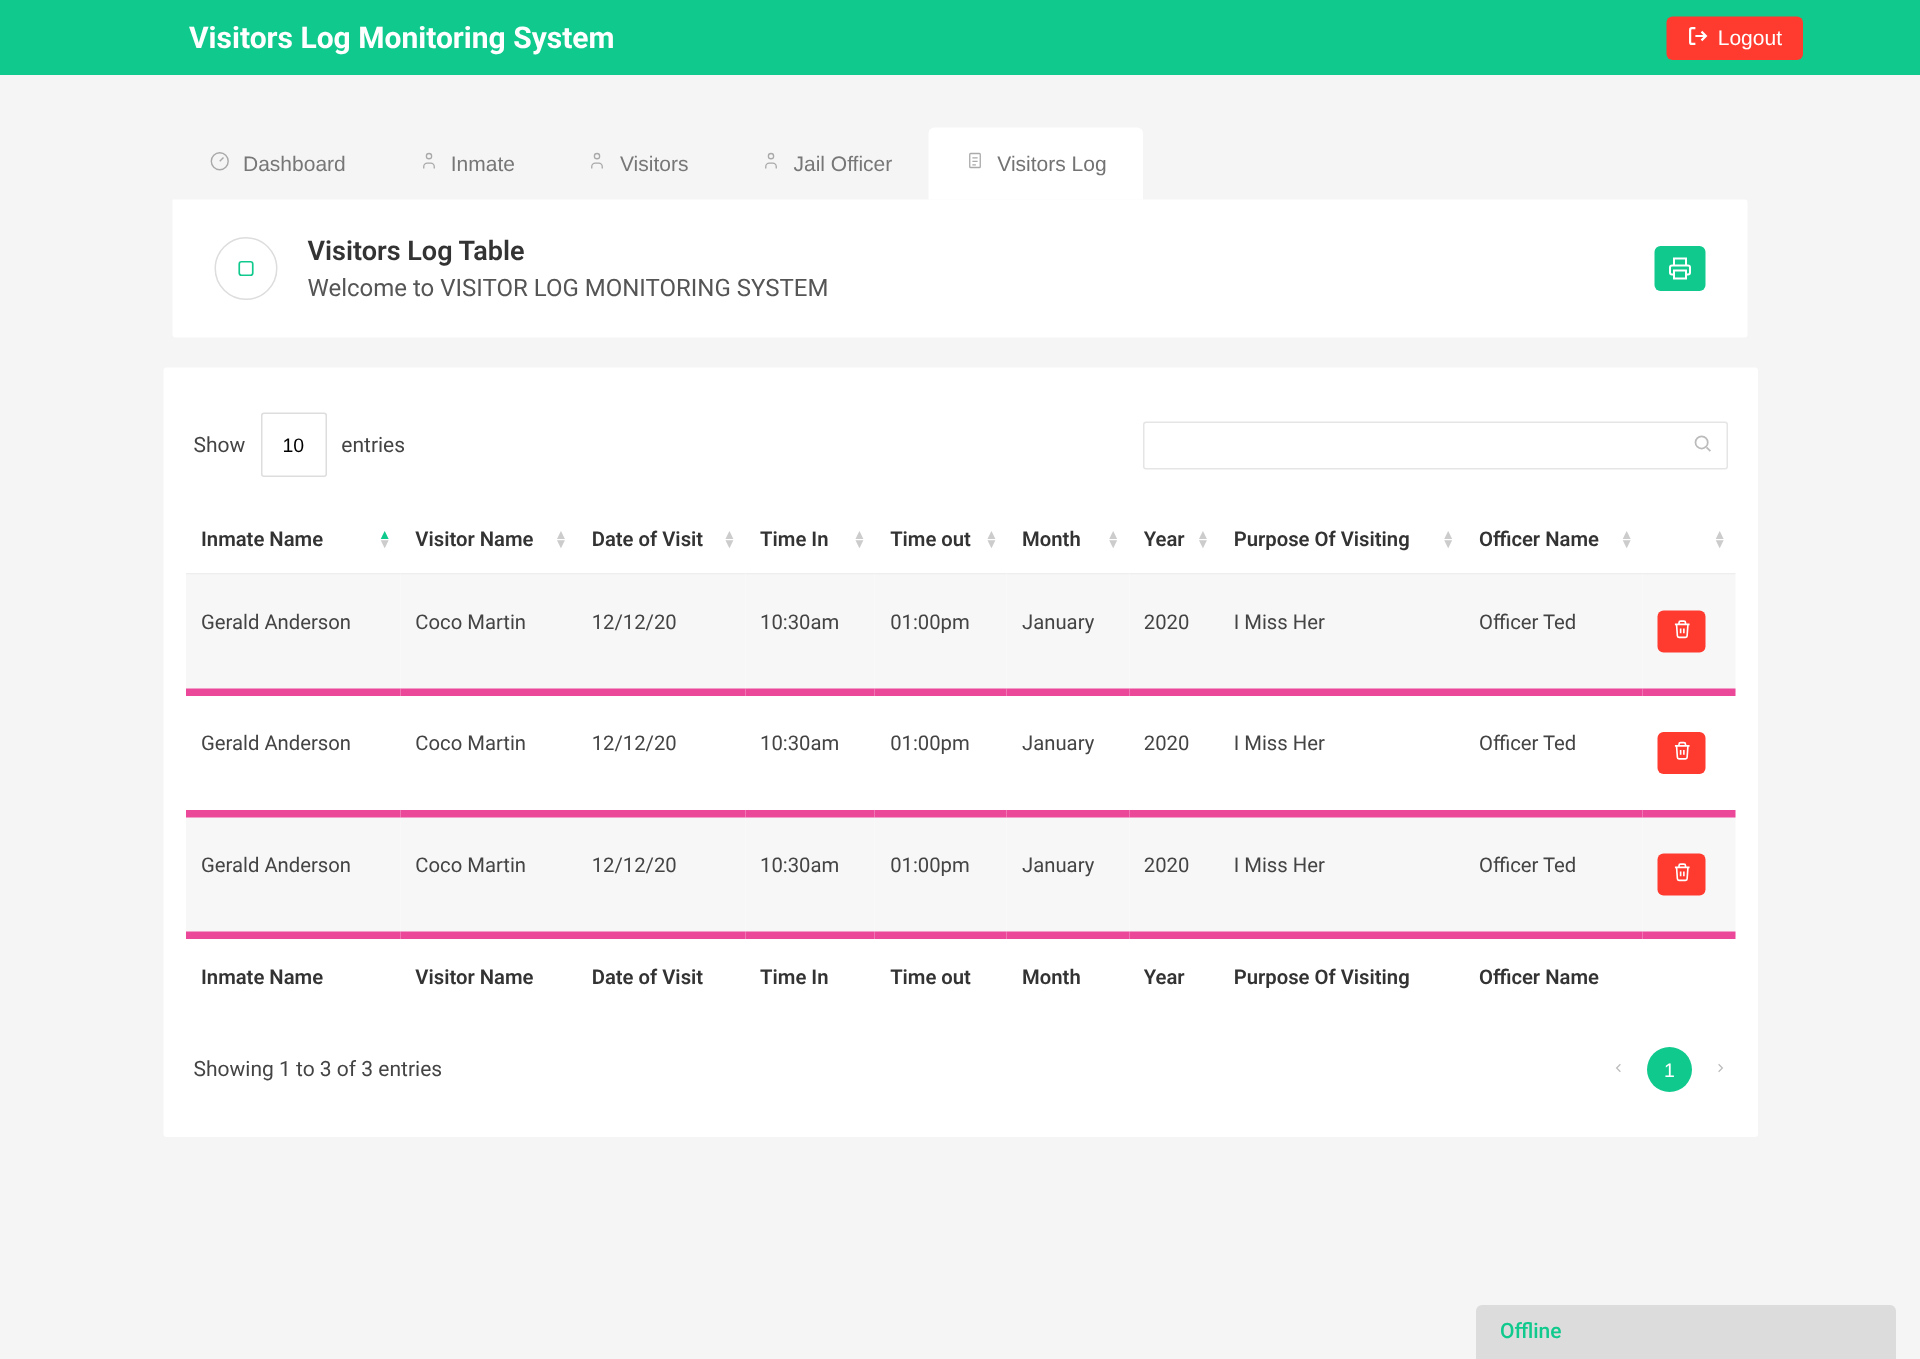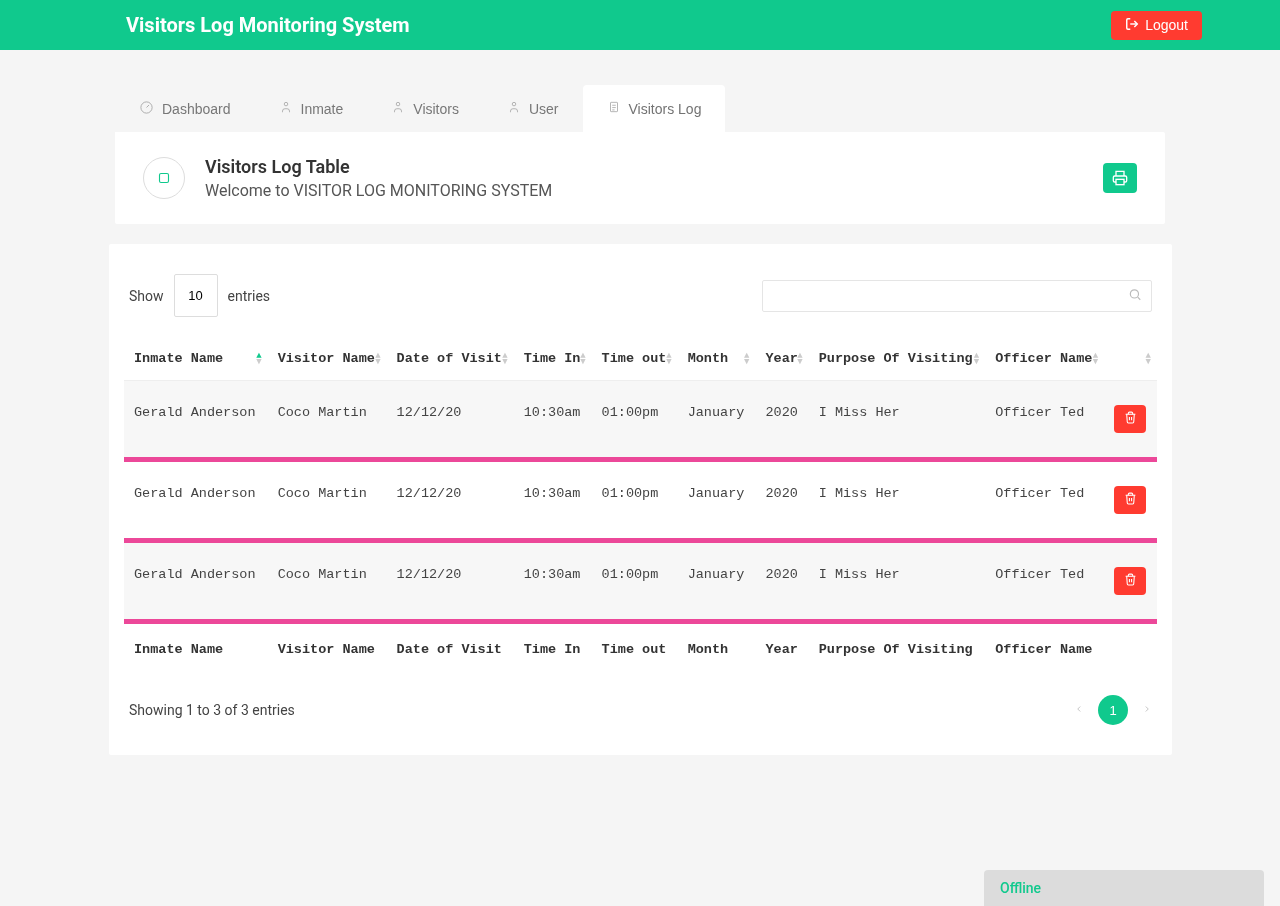--- a/index.html
+++ b/index.html
@@ -129,21 +129,21 @@
     font-size: 13px;
   }
   .search-icon-el {
     position: absolute;
     right: 10px; top: 50%;
     transform: translateY(-50%);
     color: #bbb;
     pointer-events: none;
   }
 
-  table { width: 100%; border-collapse: collapse; font-size: 13.5px; font-family: Liberation Mono, monospace; }
+  table { width: 100%; border-collapse: collapse; font-size: 13.5px; }
   thead th, tfoot th {
     text-align: left;
     font-weight: 600;
     color: #333;
     padding: 14px 10px;
     border-bottom: 1px solid #eee;
     position: relative;
   }
   tfoot th { border-top: 1px solid #eee; border-bottom: none; padding: 18px 10px;}
   th.sortable .sort-arrows {
@@ -247,21 +247,21 @@
             <circle cx="12" cy="7" r="3"></circle>
             <path d="M6 21v-2a4 4 0 0 1 4-4h4a4 4 0 0 1 4 4v2"></path>
           </svg></span>
         <span>Visitors</span>
       </button>
       <button class="tab">
         <span class="tab-icon"><svg width="14" height="16" viewBox="0 0 24 24" fill="none" stroke="currentColor" stroke-width="1.5">
             <circle cx="12" cy="7" r="3"></circle>
             <path d="M6 21v-2a4 4 0 0 1 4-4h4a4 4 0 0 1 4 4v2"></path>
           </svg></span>
-        <span>User</span>
+        <span>Jail Officer</span>
       </button>
       <button class="tab active">
         <span class="tab-icon"><svg width="14" height="16" viewBox="0 0 24 24" fill="none" stroke="currentColor" stroke-width="1.5">
             <rect x="6" y="4" width="12" height="16" rx="1"></rect>
             <line x1="9" y1="9" x2="15" y2="9"></line>
             <line x1="9" y1="13" x2="15" y2="13"></line>
             <line x1="9" y1="17" x2="13" y2="17"></line>
           </svg></span>
         <span>Visitors Log</span>
       </button>

